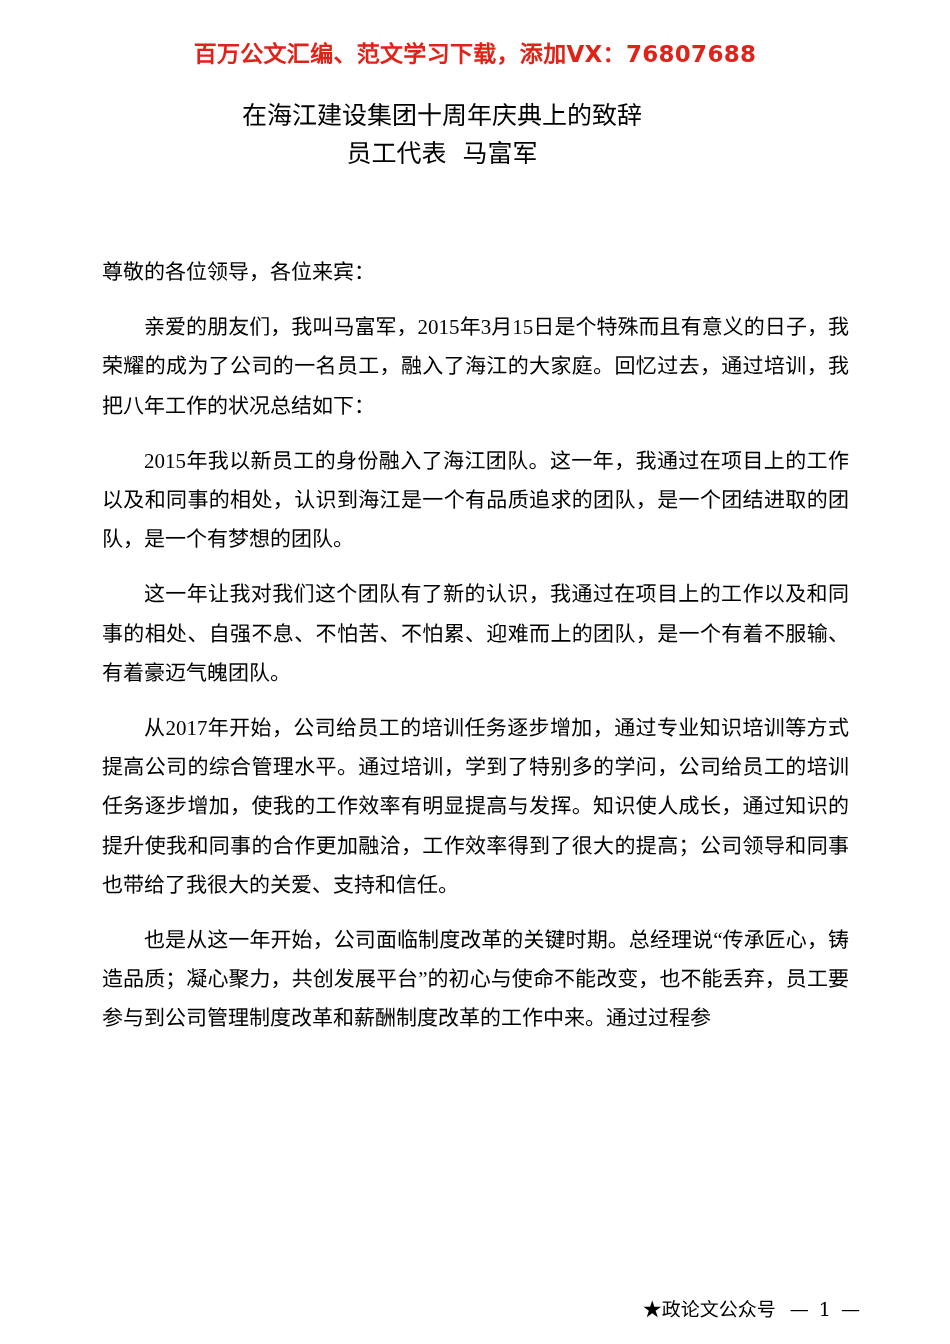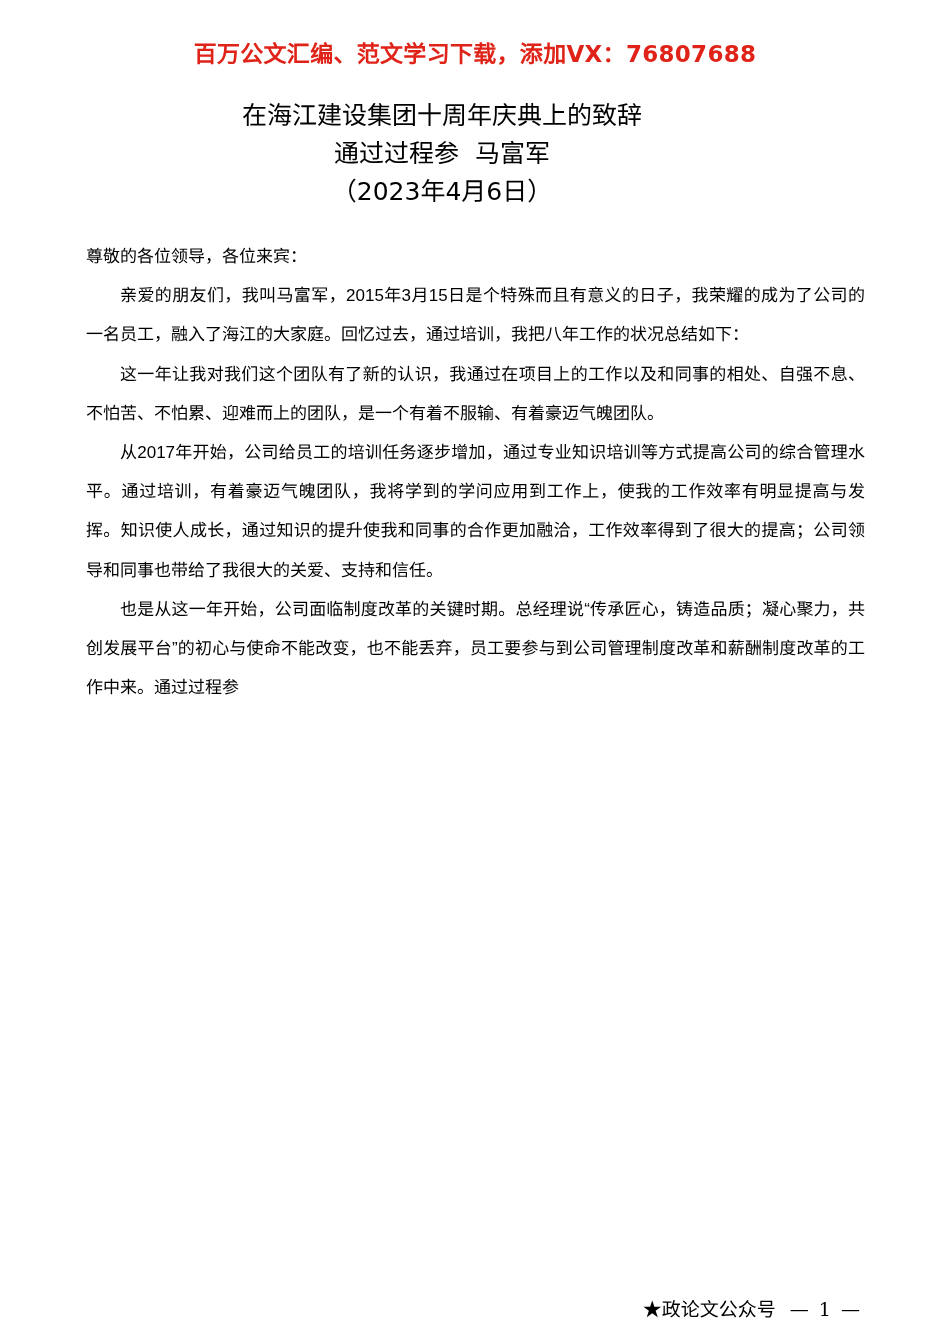--- a/index.html
+++ b/index.html
@@ -62,23 +62,23 @@
 
   
   .doc-body {
     position: absolute;
     top: 237px;
     left: 86px;
     width: 779px;
   }
 
   .para {
-    margin: 0;
-    font-family: Liberation Sans, sans-serif;
-    font-size: 17px;
+    margin: 16px;
+    font-family: Liberation Serif, serif;
+    font-size: 21px;
     line-height: 39.2px;
     color: #000;
     text-align: justify;
     text-justify: inter-character;
     text-indent: 2em;
     letter-spacing: 0px;
     word-break: break-all;
   }
 
   .para.no-indent {
@@ -120,29 +120,29 @@
 </style>
 </head>
 <body>
 
 <div class="page">
 
   <div class="promo-banner">百万公文汇编、范文学习下载，添加VX：76807688</div>
 
   <div class="title-block">
     <div class="title-line">在海江建设集团十周年庆典上的致辞</div>
-    <div class="title-line">通过过程参  马富军</div>
-    <div class="title-line">（2023年4月6日）</div>
+    <div class="title-line">员工代表  马富军</div>
   </div>
 
   <div class="doc-body">
     <p class="para no-indent">尊敬的各位领导，各位来宾：</p>
     <p class="para">亲爱的朋友们，我叫马富军，2015年3月15日是个特殊而且有意义的日子，我荣耀的成为了公司的一名员工，融入了海江的大家庭。回忆过去，通过培训，我把八年工作的状况总结如下：</p>
+    <p class="para">2015年我以新员工的身份融入了海江团队。这一年，我通过在项目上的工作以及和同事的相处，认识到海江是一个有品质追求的团队，是一个团结进取的团队，是一个有梦想的团队。</p>
     <p class="para">这一年让我对我们这个团队有了新的认识，我通过在项目上的工作以及和同事的相处、自强不息、不怕苦、不怕累、迎难而上的团队，是一个有着不服输、有着豪迈气魄团队。</p>
-    <p class="para">从2017年开始，公司给员工的培训任务逐步增加，通过专业知识培训等方式提高公司的综合管理水平。通过培训，有着豪迈气魄团队，我将学到的学问应用到工作上，使我的工作效率有明显提高与发挥。知识使人成长，通过知识的提升使我和同事的合作更加融洽，工作效率得到了很大的提高；公司领导和同事也带给了我很大的关爱、支持和信任。</p>
+    <p class="para">从2017年开始，公司给员工的培训任务逐步增加，通过专业知识培训等方式提高公司的综合管理水平。通过培训，学到了特别多的学问，公司给员工的培训任务逐步增加，使我的工作效率有明显提高与发挥。知识使人成长，通过知识的提升使我和同事的合作更加融洽，工作效率得到了很大的提高；公司领导和同事也带给了我很大的关爱、支持和信任。</p>
     <p class="para">也是从这一年开始，公司面临制度改革的关键时期。总经理说“传承匠心，铸造品质；凝心聚力，共创发展平台”的初心与使命不能改变，也不能丢弃，员工要参与到公司管理制度改革和薪酬制度改革的工作中来。通过过程参</p>
   </div>
 
   <div class="footer">
     <div class="footer-inner">
       <span class="footer-mark">★政论文公众号</span>
       <span class="footer-pageno">— 1 —</span>
     </div>
   </div>
 

